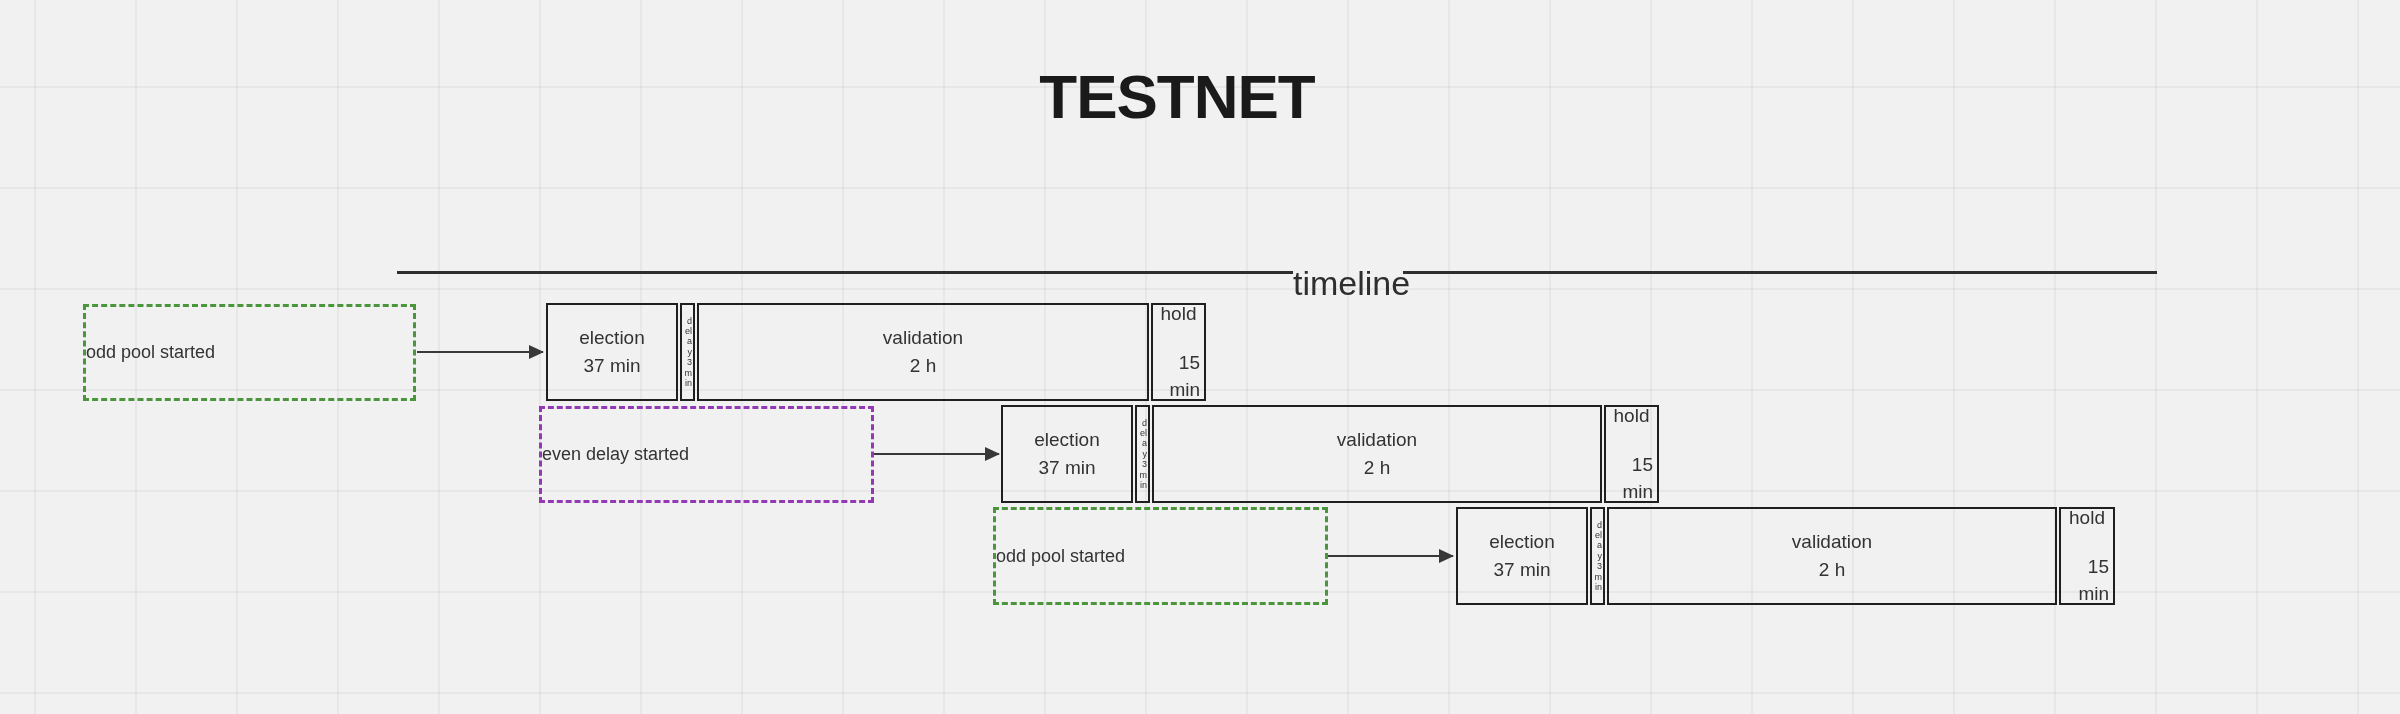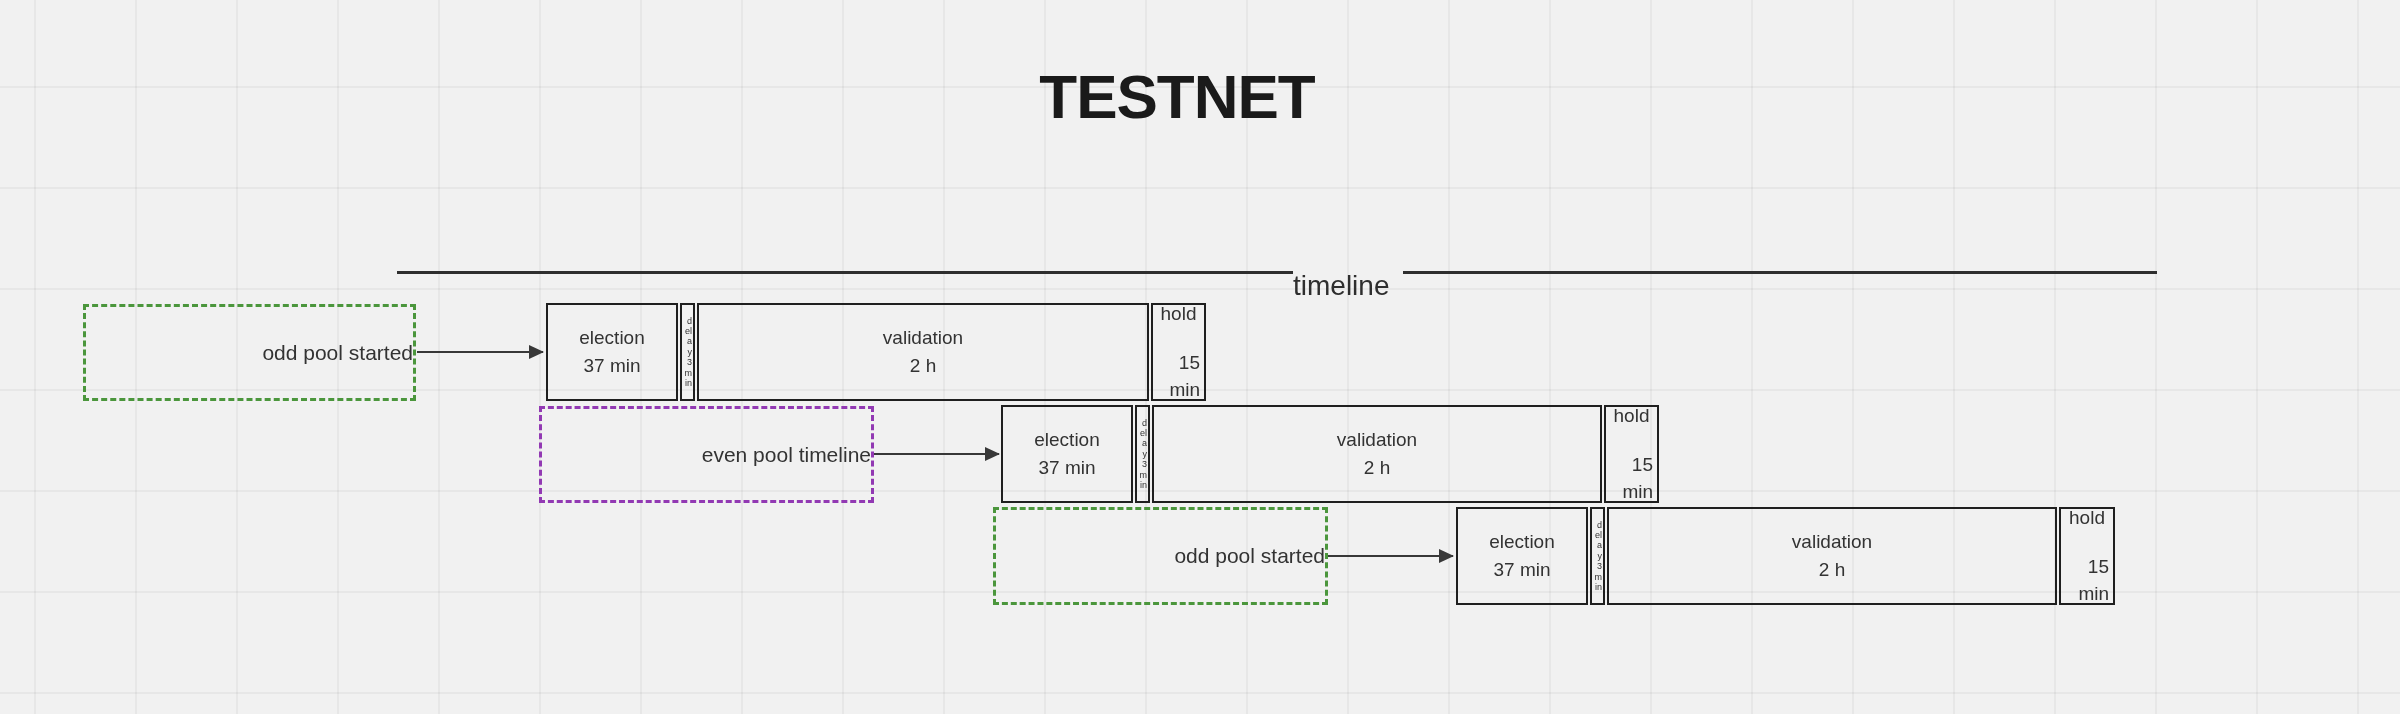--- a/index.html
+++ b/index.html
@@ -18,28 +18,28 @@
     background-size:101px 101px;
     background-position:34px 86px;
   }
   .title{
     position:absolute;left:0;top:66px;width:2354px;
     text-align:center;font-size:62px;font-weight:bold;color:#1a1a1a;
     letter-spacing:-1px;line-height:1;
   }
   .tl-line{position:absolute;top:271px;height:3px;background:#2e2e2e;}
   .tl-label{
-    position:absolute;top:269px;left:1293px;width:110px;text-align:left;
-    font-size:28px;color:#2e2e2e;line-height:1.2;
+    position:absolute;top:263px;left:1293px;width:110px;text-align:right;
+    font-size:34px;color:#2e2e2e;line-height:1.2;
   }
   .start{
     position:absolute;box-sizing:border-box;
     border:3px dashed #4b963c;
-    display:flex;align-items:center;justify-content:flex-end;text-align:center;
-    font-size:21px;color:#333;
+    display:flex;align-items:center;justify-content:flex-start;text-align:center;
+    font-size:18px;color:#333;
   }
   .start.even{border-color:#9239b3;}
   .phase{
     position:absolute;box-sizing:border-box;
     border:2px solid #1f1f1f;
     display:flex;flex-direction:column;align-items:center;justify-content:center;
     text-align:right;font-size:19px;color:#333;line-height:1.5;
   }
   .phase span{display:block;}
   .phase.hold{line-height:1.45;padding:0 4px;gap:21px;}
@@ -83,21 +83,21 @@
   <div class="phase" style="left:697px;top:303px;width:452px;height:98px;">
     <span>validation</span>
     <span>2 h</span>
   </div>
   <div class="phase hold" style="left:1151px;top:303px;width:55px;height:98px;">
     <span>hold</span>
     <span>15 min</span>
   </div>
 
   <div class="start even" style="left:539px;top:406px;width:335px;height:97px;">
-    <span>even pool timeline</span>
+    <span>even delay started</span>
   </div>
   <div class="arrow" style="left:874px;top:453px;width:125px;">
     <span class="head"></span>
   </div>
   <div class="phase" style="left:1001px;top:405px;width:132px;height:98px;">
     <span>election</span>
     <span>37 min</span>
   </div>
   <div class="phase delay" style="left:1135px;top:405px;width:15px;height:98px;">
     <span>delay</span>

